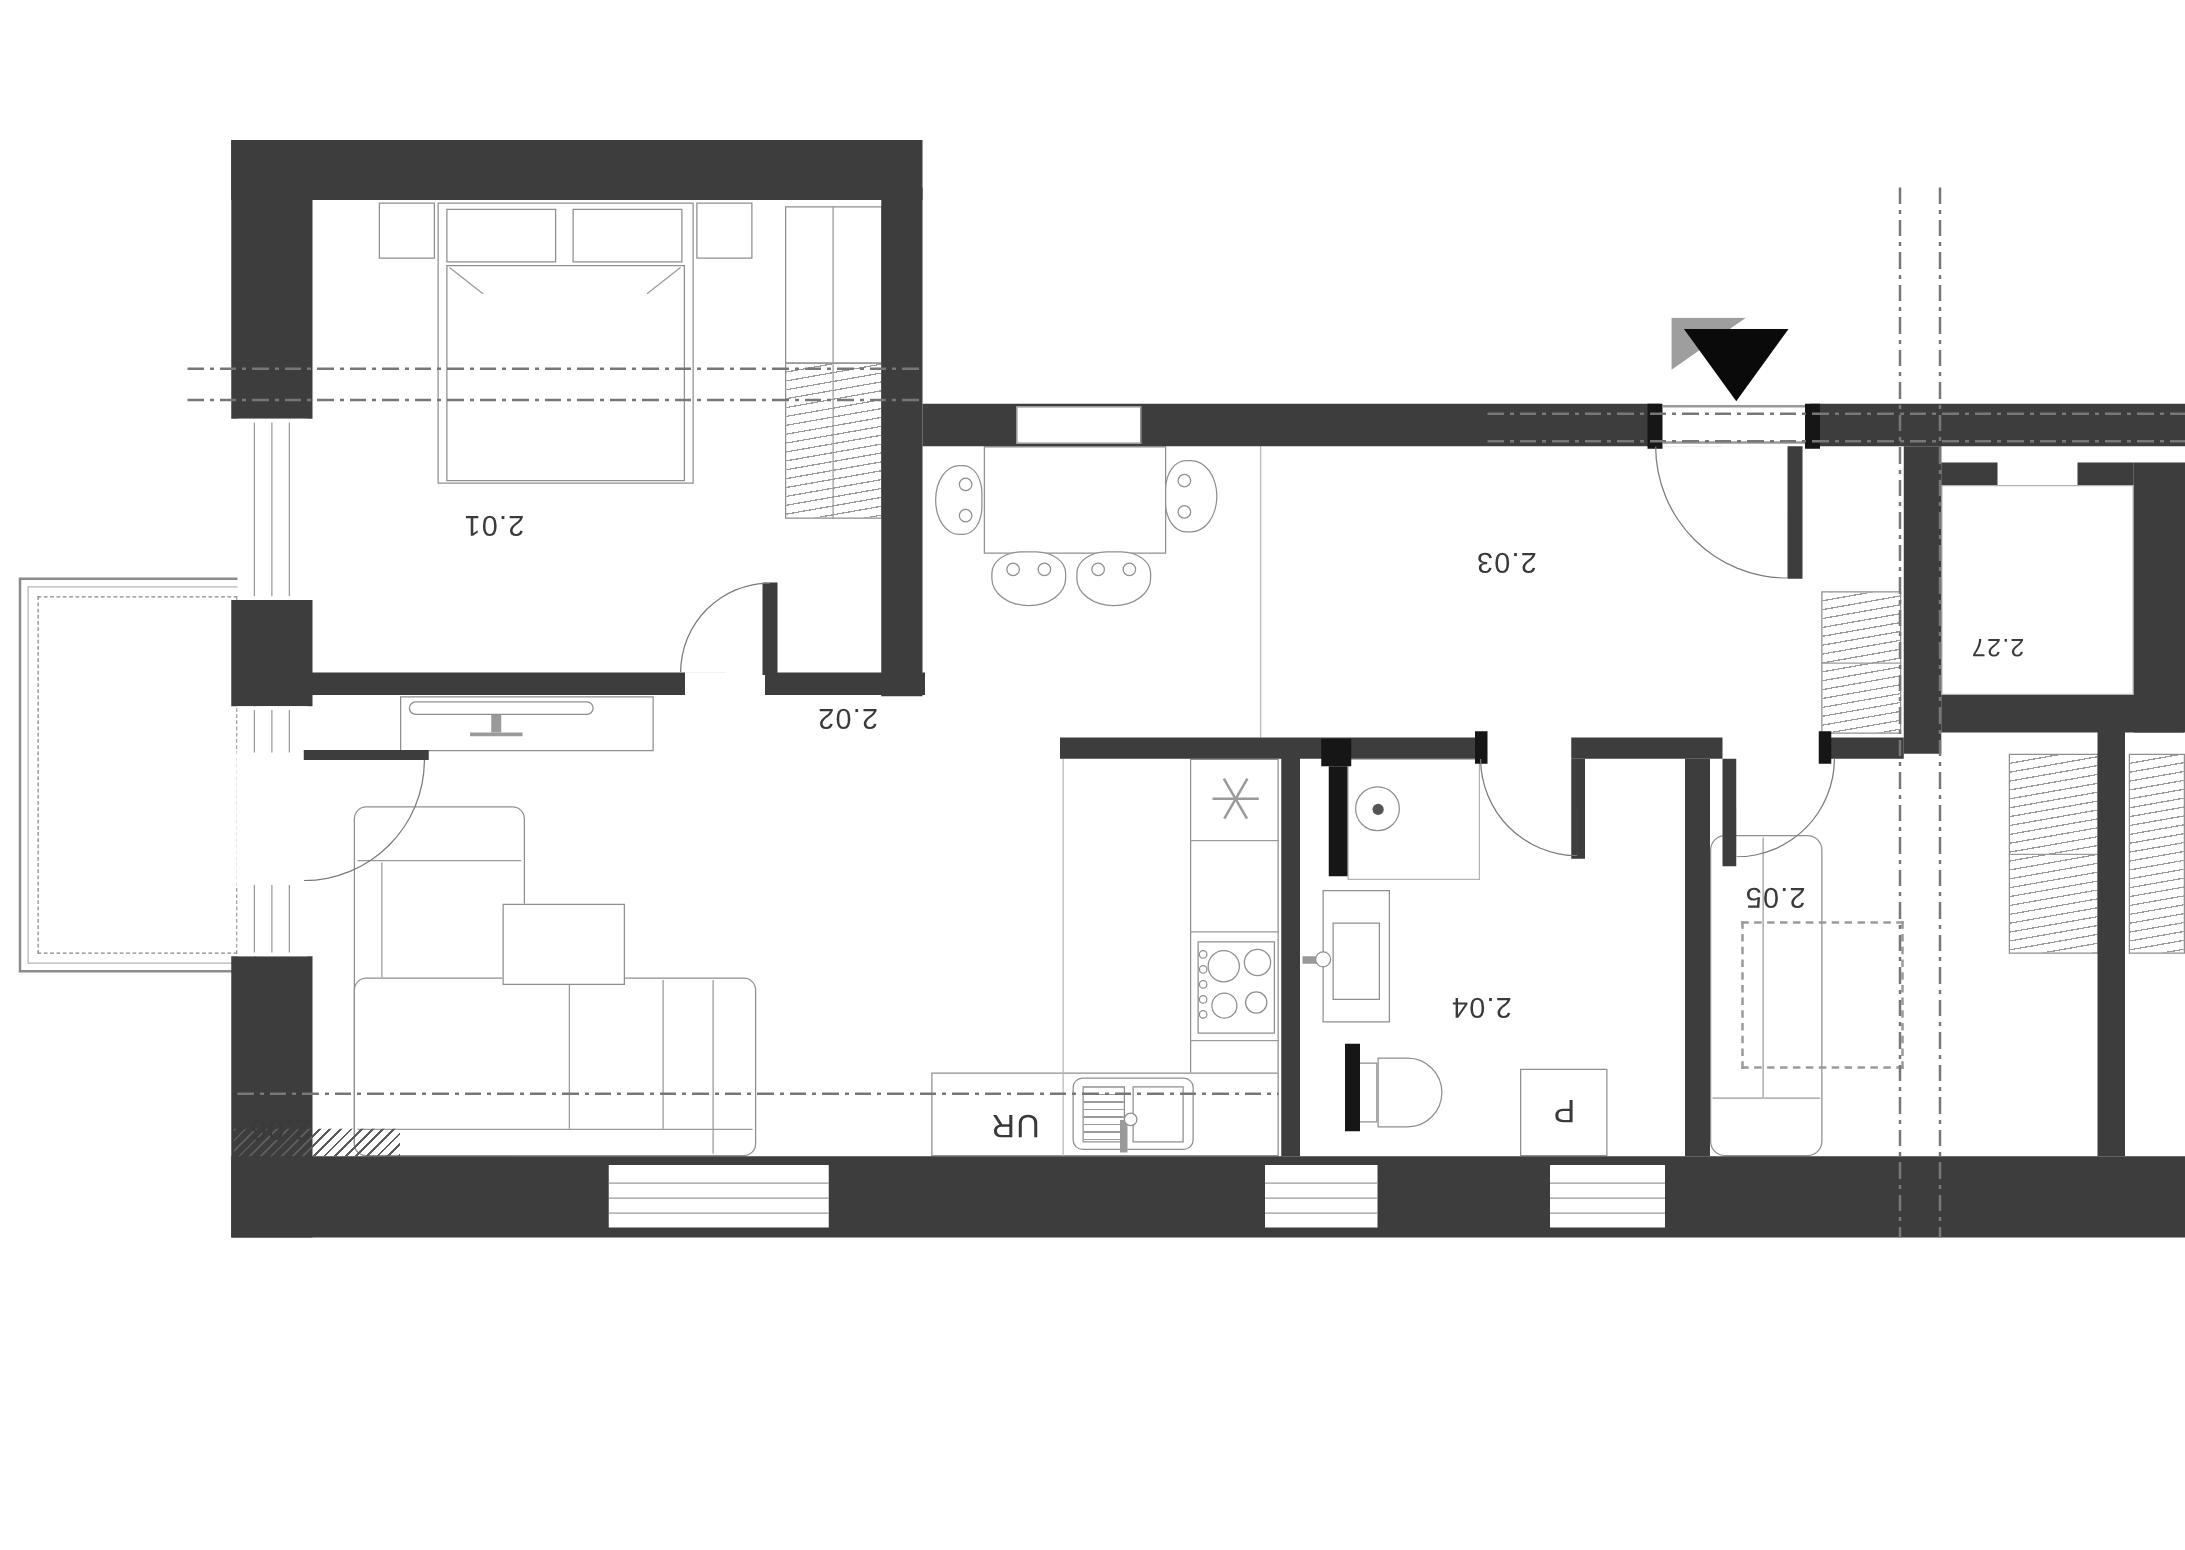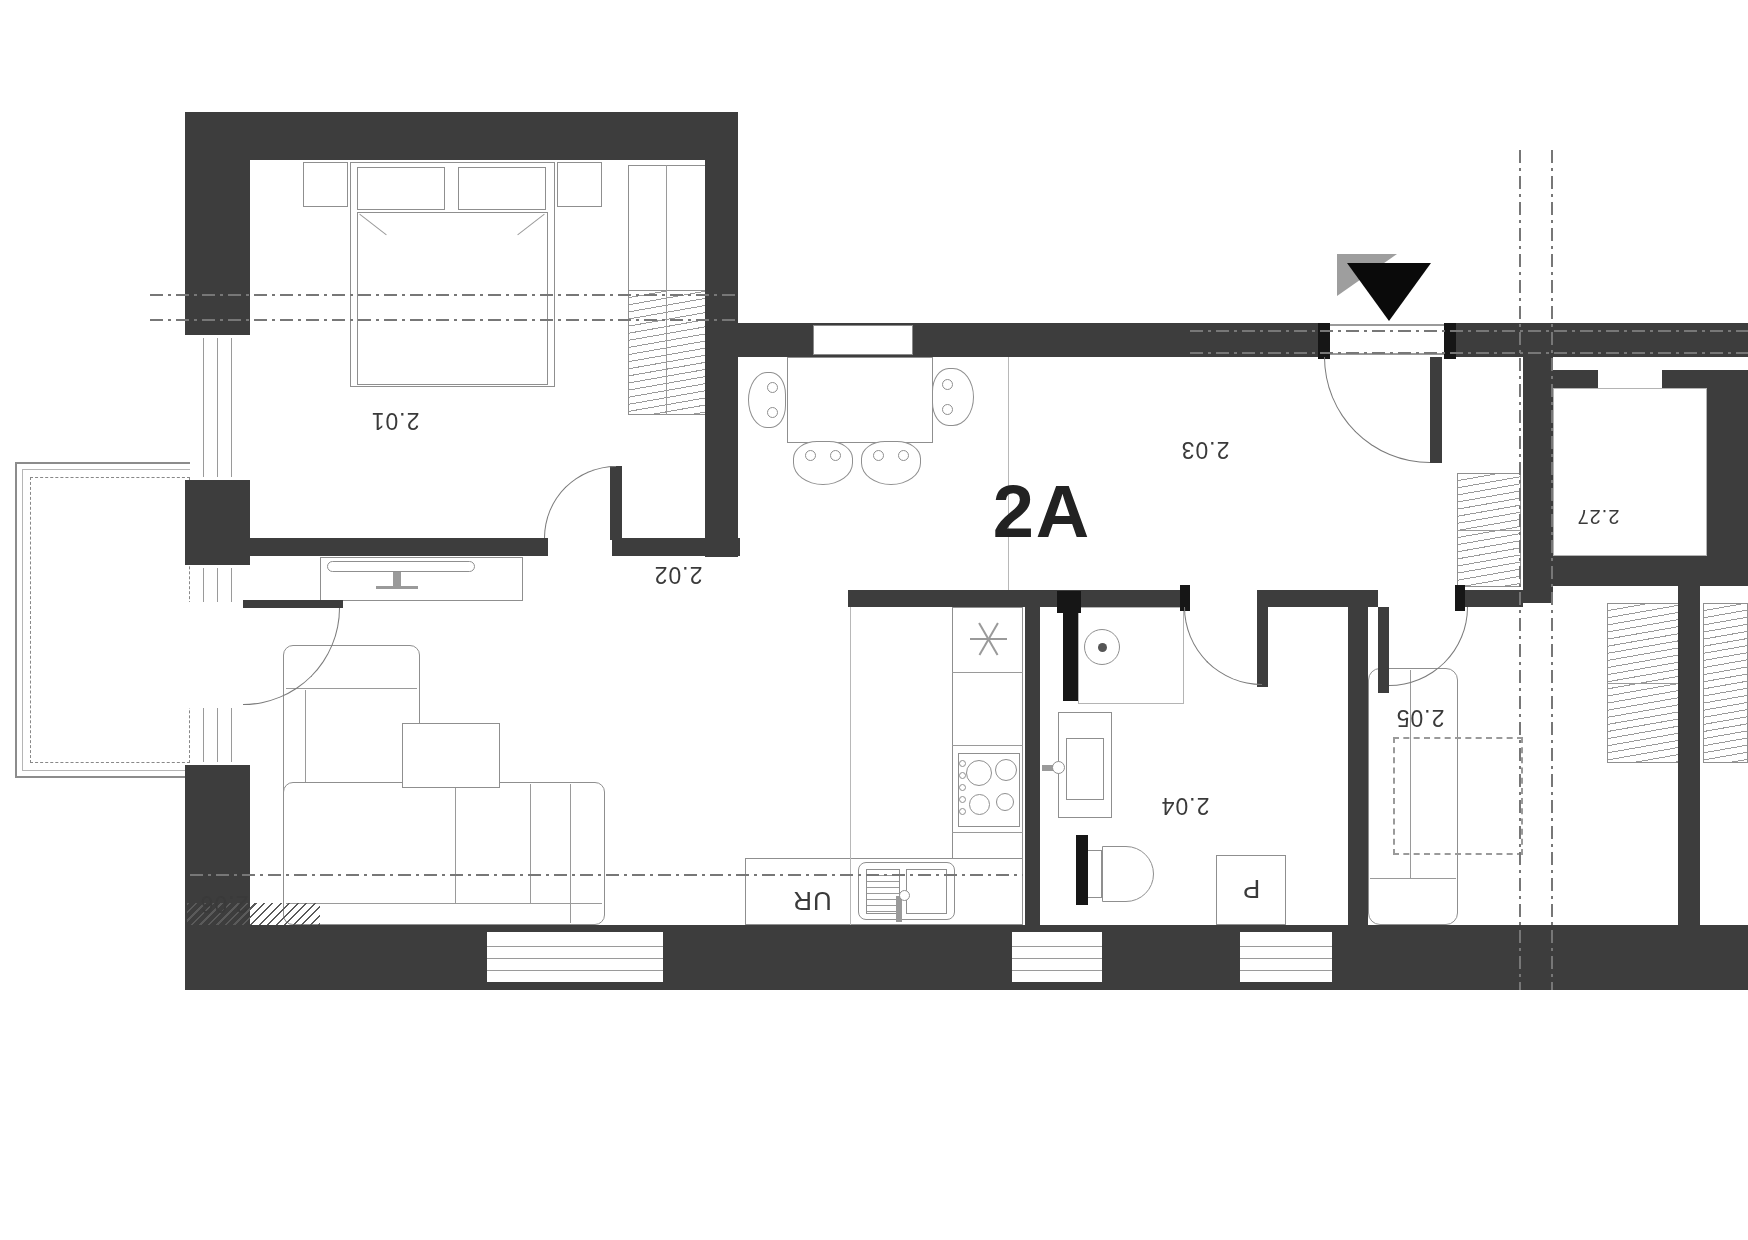--- a/index.html
+++ b/index.html
@@ -204,21 +204,20 @@
   <div class="el ddh" style="left:1190px;top:352px;width:558px"></div>
   <div class="el ddh" style="left:190px;top:874px;width:833px"></div>
   <div class="el ddv" style="left:1519px;top:150px;height:840px"></div>
   <div class="el ddv" style="left:1551px;top:150px;height:840px"></div>
 
   <div class="el hatch2" style="left:187px;top:903px;width:133px;height:22px"></div>
 
   <div class="el" style="left:1337px;top:254px;width:60px;height:42px;background:#9e9e9e;clip-path:polygon(0 0,100% 0,0 100%)"></div>
   <div class="el" style="left:1347px;top:263px;width:84px;height:58px;background:#0a0a0a;clip-path:polygon(0 0,100% 0,50% 100%)"></div>
 
-  <div class="lbl big" style="left:972px;top:472px">2A</div>
   <div class="lbl" style="left:345px;top:403px">2.01</div>
   <div class="lbl" style="left:628px;top:557px">2.02</div>
   <div class="lbl" style="left:1155px;top:432px">2.03</div>
   <div class="lbl" style="left:1135px;top:788px">2.04</div>
   <div class="lbl" style="left:1370px;top:700px">2.05</div>
   <div class="lbl" style="left:174px;top:886px">2.06</div>
   <div class="lbl" style="left:1548px;top:499px;font-size:20px">2.27</div>
   <div class="lbl" style="left:772px;top:883px;width:80px;font-size:26px">UR</div>
   <div class="lbl" style="left:1216px;top:871px;width:70px;font-size:26px">P</div>
 

